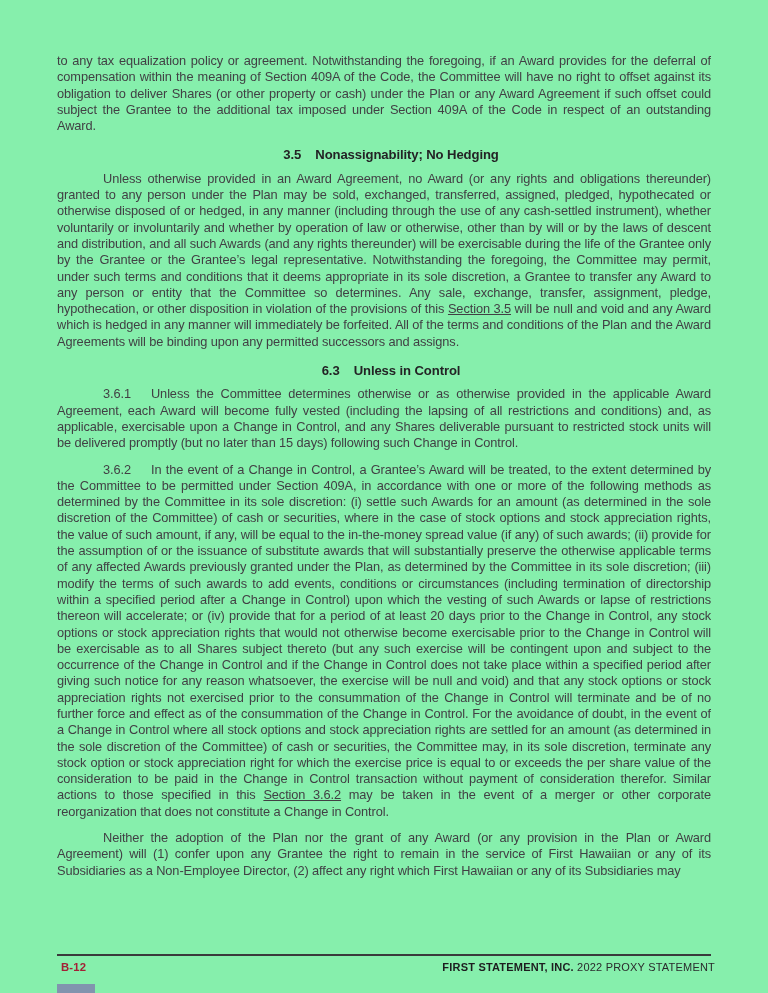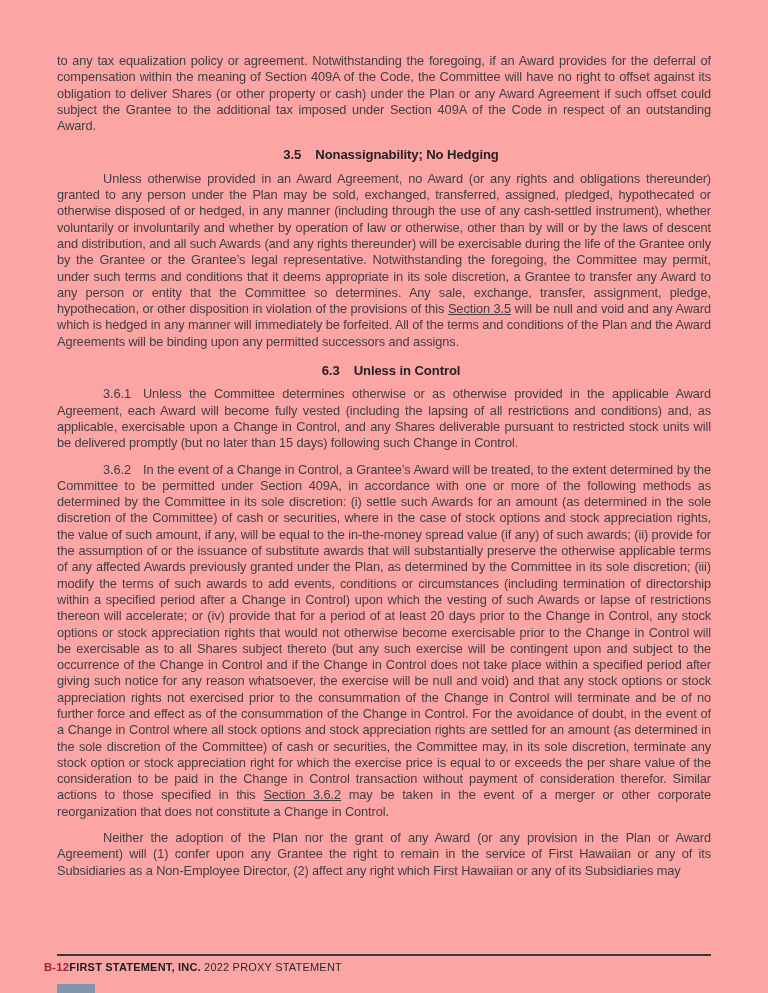--- a/index.html
+++ b/index.html
@@ -2,44 +2,44 @@
 <html><head>
 <meta charset="utf-8">
 <style>
   * { box-sizing: border-box; }
   html, body { margin: 0; padding: 0; background: #ffffff; }
   body {
     width: 768px; height: 993px; position: relative;
     font-family: "Liberation Sans", "DejaVu Sans", sans-serif;
   }
   .page {
-    position: absolute; inset: 0; background: #fca5a5; overflow: hidden;
+    position: absolute; inset: 0; background: #86efac; overflow: hidden;
   }
   .content {
     position: absolute; left: 57px; top: 53px; width: 654px;
     max-height: 898px; overflow: hidden;
     color: #414044; font-size: 12.8px; line-height: 16.3px;
     text-align: justify; letter-spacing: -0.1px;
   }
   .content p { margin: 0 0 10px 0; }
   .content p.indent { text-indent: 46px; }
   .heading {
     font-size: 13.1px; font-weight: bold; color: #232325;
     margin: 13px 0 7px 0; text-align: center; text-indent: 0;
   }
   .heading .hnum { display: inline-block; width: 46px; }
-  .para-num { margin-right: 12px; }
+  .para-num { margin-right: 20px; }
   .xref { text-decoration: underline; color: inherit; cursor: pointer; }
   .footer-rule {
     position: absolute; left: 57px; width: 654px; top: 954px;
     height: 0; border-top: 2px solid #3a3a3c;
   }
   .footer-row {
-    position: absolute; left: 44px; width: 654px; top: 961px;
-    display: flex; align-items: flex-start;
+    position: absolute; left: 61px; width: 654px; top: 961px;
+    display: flex; justify-content: space-between; align-items: flex-start;
     font-size: 11px; color: #2a2a2c;
   }
   .page-num { color: #A32035; font-weight: bold; font-size: 11.3px; letter-spacing: 0.2px; }
   .footer-title { letter-spacing: 0.2px; white-space: pre; }
   .footer-title .company { font-weight: bold; color: #1d1d1f; }
   .footer-accent {
     position: absolute; left: 57px; top: 984px; width: 38px; height: 9px;
     background: #8194AE;
   }
 </style>

